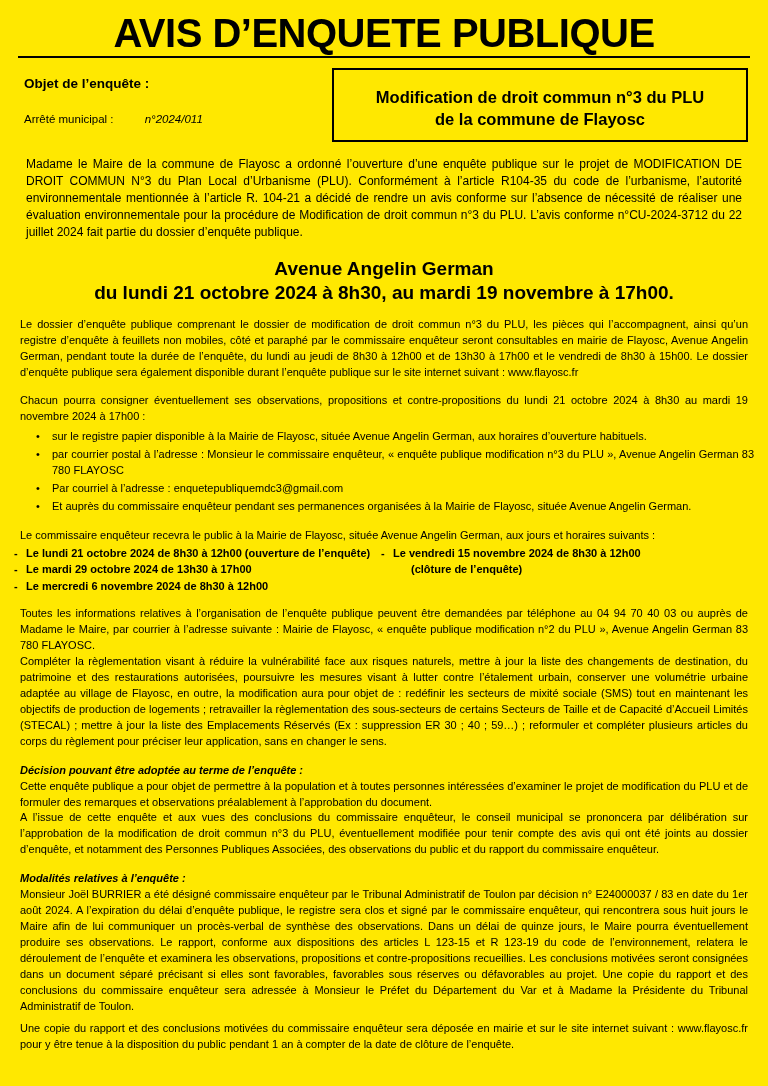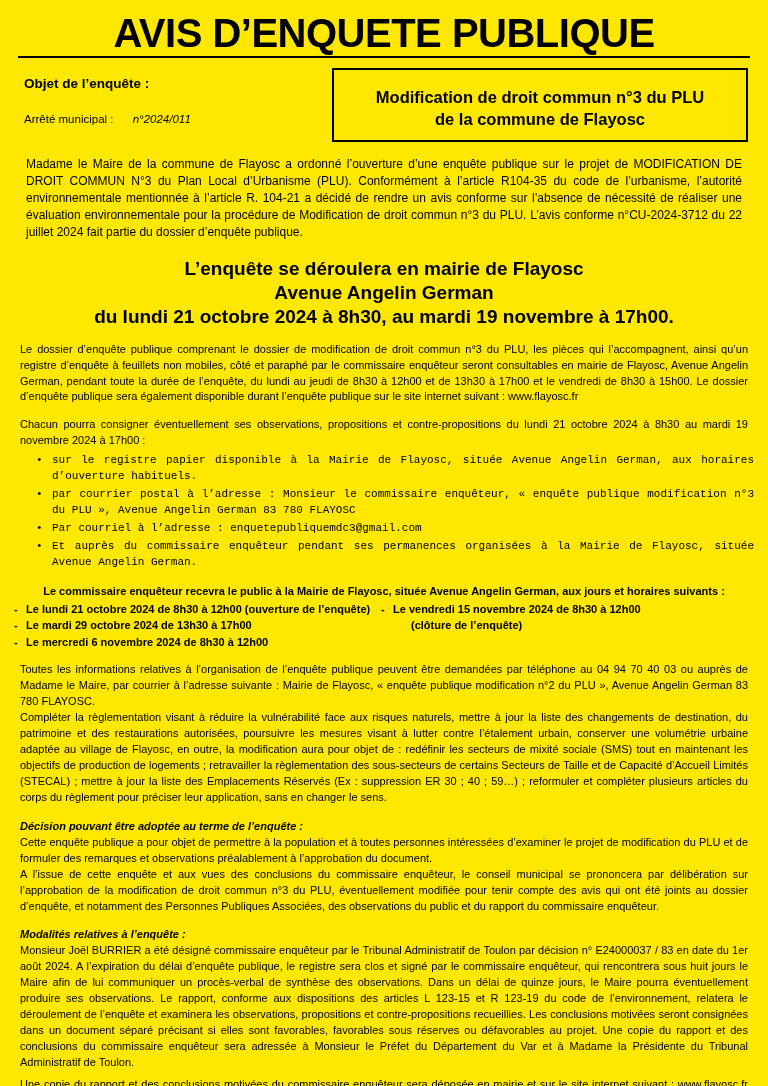--- a/index.html
+++ b/index.html
@@ -49,21 +49,21 @@
   .obj-label {
     font-size: 13.5px;
     font-weight: bold;
     margin-bottom: 22px;
   }
   .arrete {
     font-size: 11.5px;
   }
   .arrete .num {
     font-style: italic;
-    margin-left: 16px;
+    margin-left: 28px;
   }
   .header-box {
     flex: 1;
     border: 2px solid #000;
     text-align: center;
     padding: 16px 6px 9px 6px;
     font-size: 16.5px;
     font-weight: bold;
     line-height: 1.35;
     margin-right: 6px;
@@ -94,41 +94,39 @@
     line-height: 1.45;
     text-align: justify;
     margin: 0 6px 0 6px;
   }
   .spacer-12 { height: 12px; }
 
   ul.bullets {
     margin: 4px 0 0 0;
     padding: 0 0 0 22px;
     list-style: none;
-    font-family: Liberation Mono, monospace;
   }
   ul.bullets li {
     font-size: 11px;
     line-height: 1.45;
     text-align: justify;
     position: relative;
     padding-left: 16px;
     margin-bottom: 2px;
   }
   ul.bullets li:before {
     content: "•";
     position: absolute;
     left: 0;
     top: 0;
   }
   .perm-head {
     font-size: 11px;
-    font-weight: bold;
+    font-weight: normal;
     margin: 0 6px 4px 6px;
-    text-align: center;
   }
   .perm-grid {
     display: flex;
     margin: 0 6px;
     gap: 6px;
     justify-content: flex-end;
   }
   .perm-col {
     flex: 1;
   }
@@ -178,21 +176,20 @@
     </div>
     <div class="header-box">
       <div>Modification de droit commun n°3 du PLU</div>
       <div>de la commune de Flayosc</div>
     </div>
   </div>
 
   <div class="para intro">Madame le Maire de la commune de Flayosc a ordonné l’ouverture d’une enquête publique sur le projet de MODIFICATION DE DROIT COMMUN N°3 du Plan Local d’Urbanisme (PLU). Conformément à l’article R104-35 du code de l’urbanisme, l’autorité environnementale mentionnée à l’article R. 104-21 a décidé de rendre un avis conforme sur l’absence de nécessité de réaliser une évaluation environnementale pour la procédure de Modification de droit commun n°3 du PLU. L’avis conforme n°CU-2024-3712 du 22 juillet 2024 fait partie du dossier d’enquête publique.</div>
 
   <div class="center-block">
-    <div class="l1">L’enquête se déroulera en mairie de Flayosc</div>
     <div class="l2">Avenue Angelin German</div>
     <div class="l3">du lundi 21 octobre 2024 à 8h30, au mardi 19 novembre à 17h00.</div>
   </div>
 
   <div class="body-text">Le dossier d’enquête publique comprenant le dossier de modification de droit commun n°3 du PLU, les pièces qui l’accompagnent, ainsi qu’un registre d’enquête à feuillets non mobiles, côté et paraphé par le commissaire enquêteur seront consultables en mairie de Flayosc, Avenue Angelin German, pendant toute la durée de l’enquête, du lundi au jeudi de 8h30 à 12h00 et de 13h30 à 17h00 et le vendredi de 8h30 à 15h00. Le dossier d’enquête publique sera également disponible durant l’enquête publique sur le site internet suivant : www.flayosc.fr</div>
 
   <div class="spacer-12"></div>
 
   <div class="body-text">Chacun pourra consigner éventuellement ses observations, propositions et contre-propositions du lundi 21 octobre 2024 à 8h30 au mardi 19 novembre 2024 à 17h00 :</div>
 

